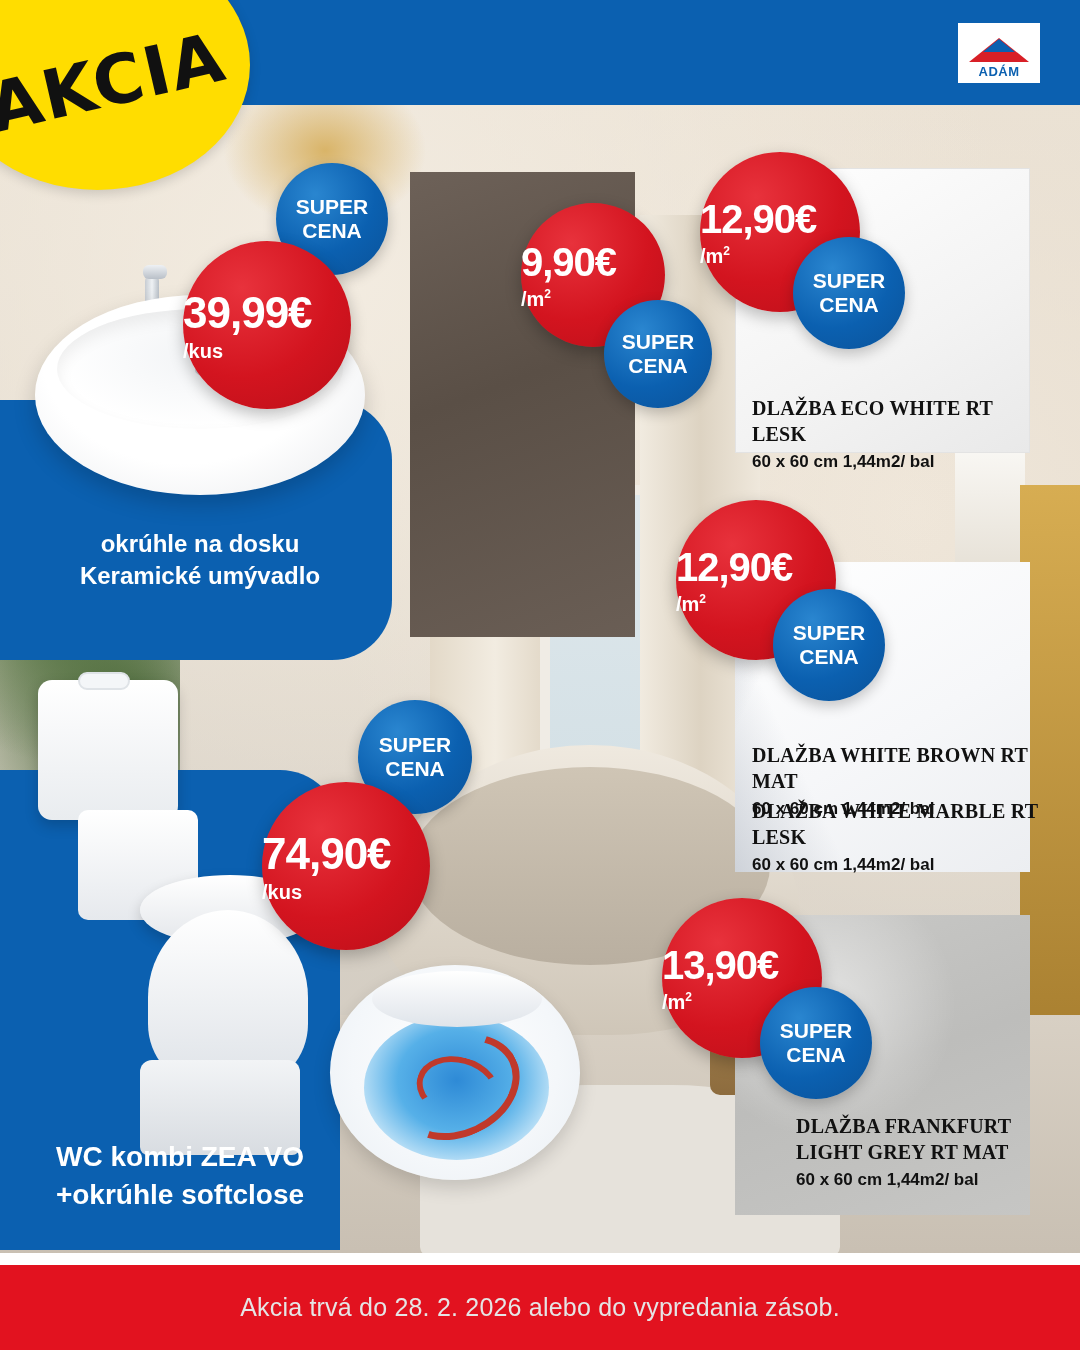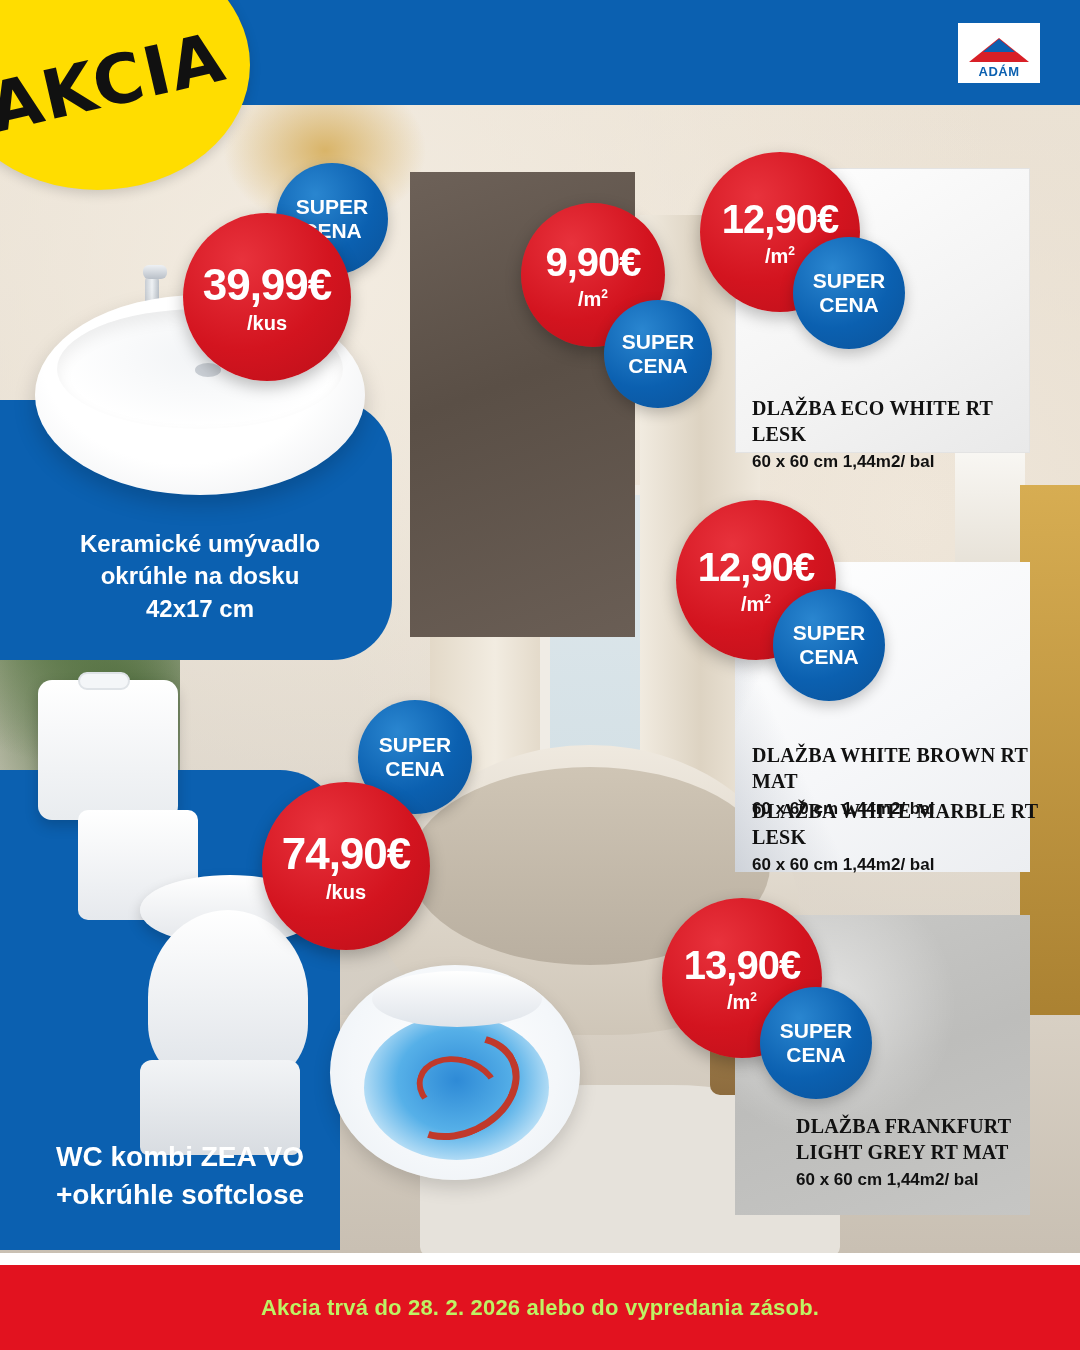--- a/index.html
+++ b/index.html
@@ -255,39 +255,39 @@
   .lbl-eco { left: 752px; top: 395px; width: 290px; }
   .lbl-marble-mat { left: 752px; top: 742px; width: 290px; }
   .lbl-marble-lesk { left: 752px; top: 798px; width: 290px; }
   .lbl-frankfurt { left: 796px; top: 1113px; width: 290px; }
 
   
   .price-bubble {
     position: absolute; border-radius: 50%;
     background: radial-gradient(circle at 35% 28%, #e8323c 0%, #d3141f 55%, #bb0f19 100%);
     color: #ffffff; display: flex; flex-direction: column;
-    align-items: center; justify-content: center;
+    justify-content: center;
     box-shadow: 0 6px 16px rgba(0,0,0,0.25);
   }
   .price-bubble .amount { font-size: 40px; font-weight: bold; letter-spacing: -1px; white-space: nowrap; }
   .price-bubble .unit { font-size: 20px; font-weight: bold; margin-top: 2px; }
   .price-bubble .unit sup { font-size: 12px; }
 
   .super-badge {
     position: absolute; border-radius: 50%;
     background: radial-gradient(circle at 35% 28%, #2a86d0 0%, #0b60b0 55%, #0a5299 100%);
     color: #ffffff; display: flex; flex-direction: column;
     align-items: center; justify-content: center; text-align: center;
     font-weight: bold; line-height: 1.15;
     box-shadow: 0 5px 14px rgba(0,0,0,0.22);
   }
   .super-badge span { display: block; }
 
   
-  .pb-basin  { left: 183px; top: 213px;  width: 168px; height: 168px; }
+  .pb-basin  { left: 183px; top: 241px;  width: 168px; height: 168px; }
   .sb-basin  { left: 276px; top: 163px;  width: 112px; height: 112px; font-size: 21px; }
 
   .pb-brown  { left: 521px; top: 203px;  width: 144px; height: 144px; }
   .sb-brown  { left: 604px; top: 300px;  width: 108px; height: 108px; font-size: 21px; }
 
   .pb-eco    { left: 700px; top: 152px;  width: 160px; height: 160px; }
   .sb-eco    { left: 793px; top: 237px;  width: 112px; height: 112px; font-size: 21px; }
 
   .pb-marble { left: 676px; top: 500px;  width: 160px; height: 160px; }
   .sb-marble { left: 773px; top: 589px;  width: 112px; height: 112px; font-size: 21px; }
@@ -313,21 +313,21 @@
     margin-top: 35px; margin-left: 20px;
     font-family: "DejaVu Sans", sans-serif;
   }
 
   
   .footer {
     position: absolute; left: 0; bottom: 0; width: 1080px; height: 85px;
     background: #e2121f; display: flex; align-items: center; justify-content: center;
   }
   .footer-text {
-    color: #bef264; font-size: 22px; font-weight: bold; letter-spacing: 0.2px;
+    color: #e5e5e5; font-size: 25px; font-weight: normal; letter-spacing: 0.2px;
   }
   .footer-strip {
     position: absolute; left: 0; bottom: 85px; width: 1080px; height: 12px;
     background: #ffffff;
   }
 </style>
 </head>
 <body>
 
 <div class="poster">
@@ -366,23 +366,22 @@
   <div class="blue-panel panel-left-2"></div>
 
   <div class="basin">
     <div class="basin-tap"></div>
     <div class="basin-body"></div>
     <div class="basin-rim"></div>
     <div class="basin-hole"></div>
   </div>
 
   <div class="cap-text cap-basin">
+    <div>okrúhle na dosku</div>
     <div>Keramické umývadlo</div>
-    <div>okrúhle na dosku</div>
-    <div>42x17 cm</div>
   </div>
 
   <div class="super-badge sb-basin">
     <span>SUPER</span>
     <span>CENA</span>
   </div>
   <div class="price-bubble pb-basin">
     <div class="amount">39,99€</div>
     <div class="unit">/kus</div>
   </div>

